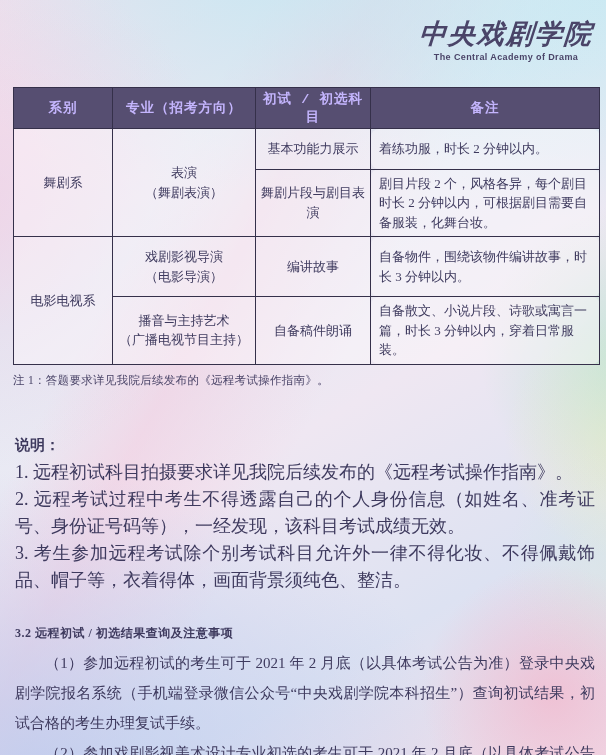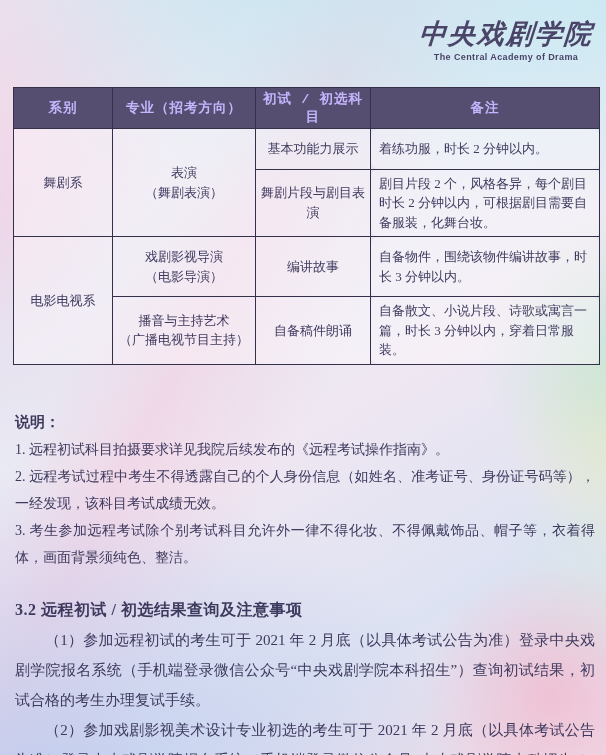--- a/index.html
+++ b/index.html
@@ -51,24 +51,24 @@
     text-align:center;vertical-align:middle;padding:10px 5px;
   }
   table.exam td.note-cell{text-align:left;padding:4px 8px;border-radius:8px;}
   .cell-line{display:block;}
   tr.r1{height:34px;} tr.r2{height:62px;} tr.r3{height:44px;} tr.r4{height:44px;}
   
   .footnote{margin:8px 14px 0 13px;font-size:11.5px;color:#4a4468;letter-spacing:0.3px;}
   
   .shuoming{margin:33px 11px 0 15px;}
   .shuoming-title{font-size:15px;font-weight:bold;line-height:27px;margin-top:44px;}
-  .shuoming p{margin:0;font-size:14px;line-height:27px;text-align:justify;}
+  .shuoming p{margin:0;font-size:18px;line-height:27px;text-align:justify;}
   
   .sec32{margin:24px 11px 0 15px;}
-  .sec32-title{font-size:16px;font-weight:bold;line-height:30px;letter-spacing:0.5px;}
+  .sec32-title{font-size:12px;font-weight:bold;line-height:30px;letter-spacing:0.5px;}
   .sec32 p{margin:0;font-size:15px;line-height:30px;text-align:justify;text-indent:2em;}
 </style>
 </head>
 <body>
 
 <div class="page">
 
   <div class="logo">
     <span class="logo-cn">中央戏剧学院</span>
     <span class="logo-en">The Central Academy of Drama</span>
@@ -116,20 +116,21 @@
         <td>
           <span class="cell-line">播音与主持艺术</span>
           <span class="cell-line">（广播电视节目主持）</span>
         </td>
         <td>自备稿件朗诵</td>
         <td class="note-cell">自备散文、小说片段、诗歌或寓言一篇，时长 3 分钟以内，穿着日常服装。</td>
       </tr>
     </tbody>
   </table>
 
+  <div class="footnote">注 1：答题要求详见我院后续发布的《远程考试操作指南》。</div>
 
   <div class="shuoming">
     <div class="shuoming-title">说明：</div>
     <p>1. 远程初试科目拍摄要求详见我院后续发布的《远程考试操作指南》。</p>
     <p>2. 远程考试过程中考生不得透露自己的个人身份信息（如姓名、准考证号、身份证号码等），一经发现，该科目考试成绩无效。</p>
     <p>3. 考生参加远程考试除个别考试科目允许外一律不得化妆、不得佩戴饰品、帽子等，衣着得体，画面背景须纯色、整洁。</p>
   </div>
 
   <div class="sec32">
     <div class="sec32-title">3.2 远程初试 / 初选结果查询及注意事项</div>

